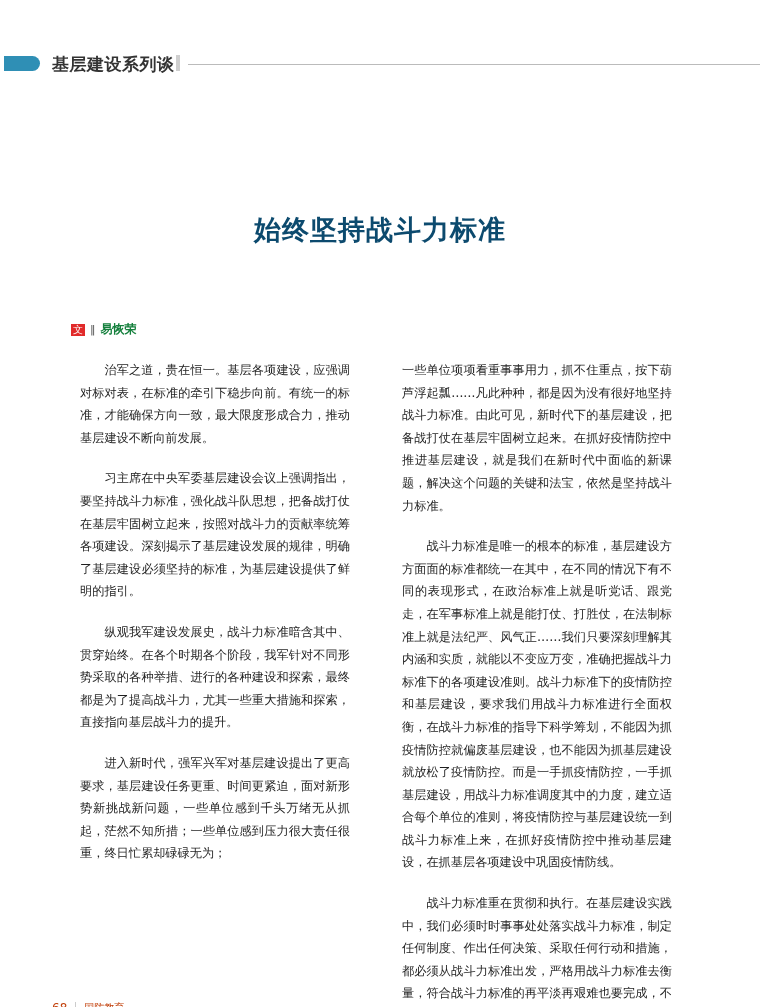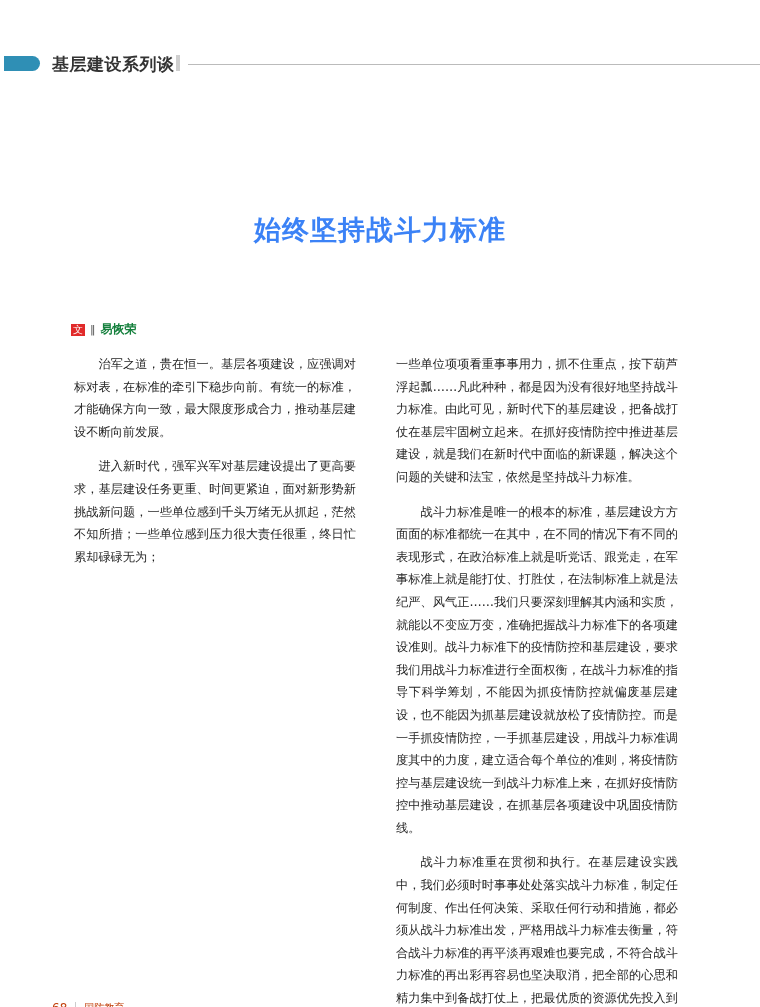--- a/index.html
+++ b/index.html
@@ -8,32 +8,32 @@
 
   .header { position:absolute; top:56px; left:4px; width:760px; height:22px; }
   .header-tab { position:absolute; left:0; top:0; width:36px; height:15px;
                 background:#2f8fb5; border-radius:0 8px 8px 0; }
   .header-title { position:absolute; left:48px; top:-3px; font-size:17px;
                   font-weight:bold; color:#333; letter-spacing:0.5px; white-space:nowrap; }
   .header-bar { position:absolute; left:172px; top:-1px; width:4px; height:16px; background:#cfcfcf; }
   .header-line { position:absolute; left:184px; top:8px; right:0; height:1px; background:#bbbbbb; }
 
   .title { position:absolute; top:212px; left:0; width:760px; text-align:center;
-           font-size:27px; font-weight:bold; color:#3b82f6; letter-spacing:1px; }
+           font-size:27px; font-weight:bold; color:#0c4a6e; letter-spacing:1px; }
 
   .byline { position:absolute; top:321px; left:71px; font-size:12px; display:flex; align-items:center; }
   .byline-badge { background:#e12a2a; color:#fff; font-size:10px; padding:0 2px; line-height:12px; }
   .byline-sep { margin:0 5px 0 5px; color:#555; font-size:11px; }
   .byline-author { font-weight:bold; color:#15803d; }
 
   .col { position:absolute; top:341px; width:306px; font-size:12.2px; line-height:22.6px;
          text-align:justify; color:#1f1f1f; font-family:"DejaVu Serif", "Liberation Serif", serif; }
   .col-left { left:62px; }
   .col-right { left:384px; top:341px; }
-  .col p { margin:12px; }
+  .col p { margin:18px; }
   .col p.indent { text-indent:2em; }
   .col p .bold { font-weight:bold; font-family:"DejaVu Sans", sans-serif; }
   .end-mark { display:inline-block; width:11px; height:11px; background:#e12a2a; color:#fff;
               font-size:9px; line-height:11px; text-align:center; font-weight:bold;
               margin-left:6px; vertical-align:middle; font-family:"DejaVu Sans", sans-serif; }
 
   .footer { position:absolute; top:1001px; left:52px; font-size:12px; color:#c2410c; display:flex; align-items:center; }
   .footer-page { font-size:12px; }
   .footer-sep { width:1px; height:12px; background:#cccccc; margin:0 8px; }
   .footer-mag { font-size:10px;text-align:center; }
@@ -51,20 +51,22 @@
 <h1 class="title" style="margin:0;">始终坚持战斗力标准</h1>
 
 <div class="byline">
   <span class="byline-badge">文</span>
   <span class="byline-sep">‖</span>
   <span class="byline-author">易恢荣</span>
 </div>
 
 <div class="col col-left">
   <p class="indent">治军之道，贵在恒一。基层各项建设，应强调对标对表，在标准的牵引下稳步向前。有统一的标准，才能确保方向一致，最大限度形成合力，推动基层建设不断向前发展。</p>
+  <p class="indent">习主席在中央军委基层建设会议上强调指出，要坚持战斗力标准，强化战斗队思想，把备战打仗在基层牢固树立起来，按照对战斗力的贡献率统筹各项建设。深刻揭示了基层建设发展的规律，明确了基层建设必须坚持的标准，为基层建设提供了鲜明的指引。</p>
+  <p class="indent">纵观我军建设发展史，战斗力标准暗含其中、贯穿始终。在各个时期各个阶段，我军针对不同形势采取的各种举措、进行的各种建设和探索，最终都是为了提高战斗力，尤其一些重大措施和探索，直接指向基层战斗力的提升。</p>
   <p class="indent">进入新时代，强军兴军对基层建设提出了更高要求，基层建设任务更重、时间更紧迫，面对新形势新挑战新问题，一些单位感到千头万绪无从抓起，茫然不知所措；一些单位感到压力很大责任很重，终日忙累却碌碌无为；</p>
 </div>
 
 <div class="col col-right">
   <p>一些单位项项看重事事用力，抓不住重点，按下葫芦浮起瓢……凡此种种，都是因为没有很好地坚持战斗力标准。由此可见，新时代下的基层建设，把备战打仗在基层牢固树立起来。在抓好疫情防控中推进基层建设，就是我们在新时代中面临的新课题，解决这个问题的关键和法宝，依然是坚持战斗力标准。</p>
   <p class="indent">战斗力标准是唯一的根本的标准，基层建设方方面面的标准都统一在其中，在不同的情况下有不同的表现形式，在政治标准上就是听党话、跟党走，在军事标准上就是能打仗、打胜仗，在法制标准上就是法纪严、风气正……我们只要深刻理解其内涵和实质，就能以不变应万变，准确把握战斗力标准下的各项建设准则。战斗力标准下的疫情防控和基层建设，要求我们用战斗力标准进行全面权衡，在战斗力标准的指导下科学筹划，不能因为抓疫情防控就偏废基层建设，也不能因为抓基层建设就放松了疫情防控。而是一手抓疫情防控，一手抓基层建设，用战斗力标准调度其中的力度，建立适合每个单位的准则，将疫情防控与基层建设统一到战斗力标准上来，在抓好疫情防控中推动基层建设，在抓基层各项建设中巩固疫情防线。</p>
   <p class="indent"><span>战斗力标准重在贯彻和执行。在基层建设实践中，我们必须时时事事处处落实战斗力标准，制定任何制度、作出任何决策、采取任何行动和措施，都必须从战斗力标准出发，严格用战斗力标准去衡量，符合战斗力标准的再平淡再艰难也要完成，不符合战斗力标准的再出彩再容易也坚决取消，把全部的心思和精力集中到备战打仗上，把最优质的资源优先投入到对战斗力贡献最大的事项上，形成强大的惯性，用战斗力标准牵引统筹各项建设，各说各话，更好更快推动基层建设全面过硬、全面进步。</span><span class="bold">（作者系贵州省军区政治工作局干事）</span><span class="end-mark">G</span></p>
 </div>
 
 <div class="footer">

